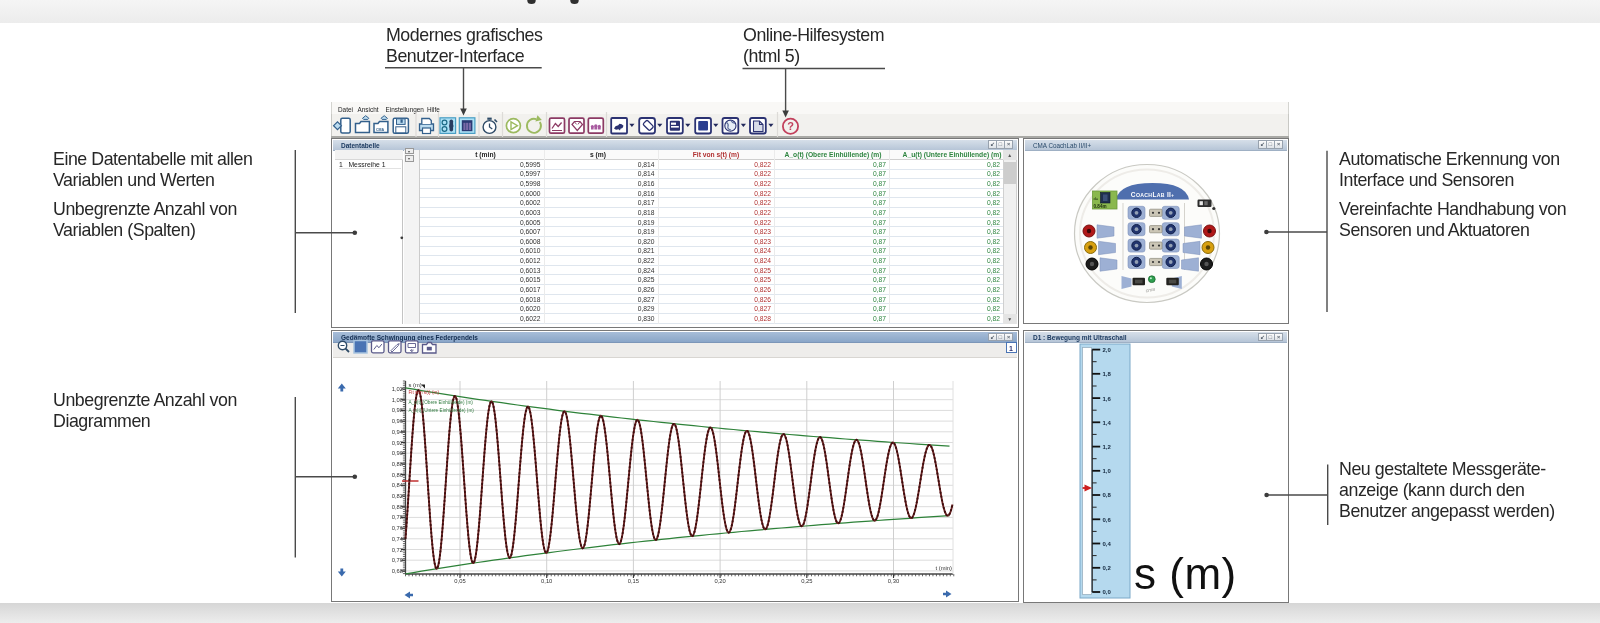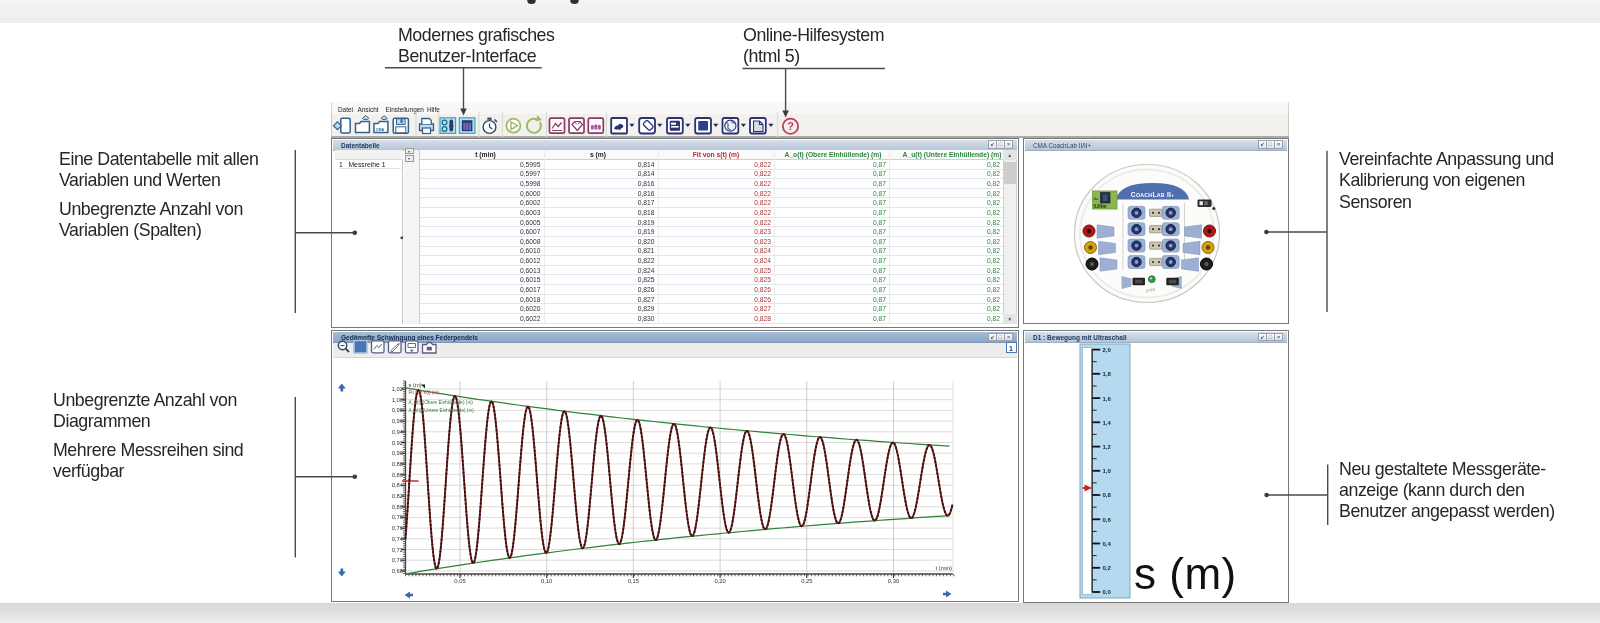--- a/index.html
+++ b/index.html
@@ -11,32 +11,32 @@
 .wbtns{position:absolute;top:1.5px;right:2px;width:27px;height:8.5px;display:flex}
 .wbtn{width:9px;height:8.5px;border:1px solid #98a2ae;background:linear-gradient(#fcfcfc,#dfe3e8);font-size:5.5px;line-height:7.5px;text-align:center;color:#5a6470;font-weight:bold;margin-left:-1px}
 </style></head><body>
 <div class="abs" style="left:0;top:0;width:1600px;height:23px;background:linear-gradient(#f5f5f5,#ececec)"></div>
 <div class="abs" style="left:0;top:603px;width:1600px;height:20px;background:linear-gradient(#d6d6d6,#ededed)"></div>
 <svg class="abs" style="left:0;top:0" width="1600" height="10" viewBox="0 0 1600 10">
 <ellipse cx="531.5" cy="0.5" rx="4.2" ry="3.6" fill="#2f2f2f"></ellipse>
 <ellipse cx="574.5" cy="0.5" rx="4.2" ry="3.6" fill="#2f2f2f"></ellipse>
   </svg>
 
-<div class="ann" style="left:398px;top:25px">Modernes grafisches<br>Benutzer-Interface</div>
+<div class="ann" style="left:386px;top:25px">Modernes grafisches<br>Benutzer-Interface</div>
 <div class="ann" style="left:743px;top:25px">Online-Hilfesystem<br>(html 5)</div>
-<div class="ann" style="left:59px;top:149px">
+<div class="ann" style="left:53px;top:149px">
     <p>Eine Datentabelle mit allen<br>Variablen und Werten</p>
     <p>Unbegrenzte Anzahl von<br>Variablen (Spalten)</p>
   </div>
 <div class="ann" style="left:53px;top:389.5px">
     <p>Unbegrenzte Anzahl von<br>Diagrammen</p>
-    <p>Mehrere Messreihen sind<br>verfügbar</p>
   </div>
 <div class="ann" style="left:1339px;top:149px">
-    <p>Vereinfachte Anpassung und<br>Kalibrierung von eigenen<br>Sensoren</p>
+    <p>Automatische Erkennung von<br>Interface und Sensoren</p>
+    <p>Vereinfachte Handhabung von<br>Sensoren und Aktuatoren</p>
   </div>
 <div class="ann" style="left:1339px;top:458.5px">Neu gestaltete Messgeräte-<br>anzeige (kann durch den<br>Benutzer angepasst werden)</div>
 
 <svg class="abs" style="left:0;top:0;pointer-events:none;z-index:50" width="1600" height="623" viewBox="0 0 1600 623">
 <g stroke="#4a4a4a" stroke-width="1.4" fill="none">
 <line x1="295.3" y1="150" x2="295.3" y2="313"></line>
 <line x1="295.3" y1="232.7" x2="353" y2="232.7"></line>
 <line x1="295.3" y1="397" x2="295.3" y2="557.5"></line>
 <line x1="295.3" y1="476.7" x2="353" y2="476.7"></line>
 <line x1="1327" y1="150.7" x2="1327" y2="312"></line>

